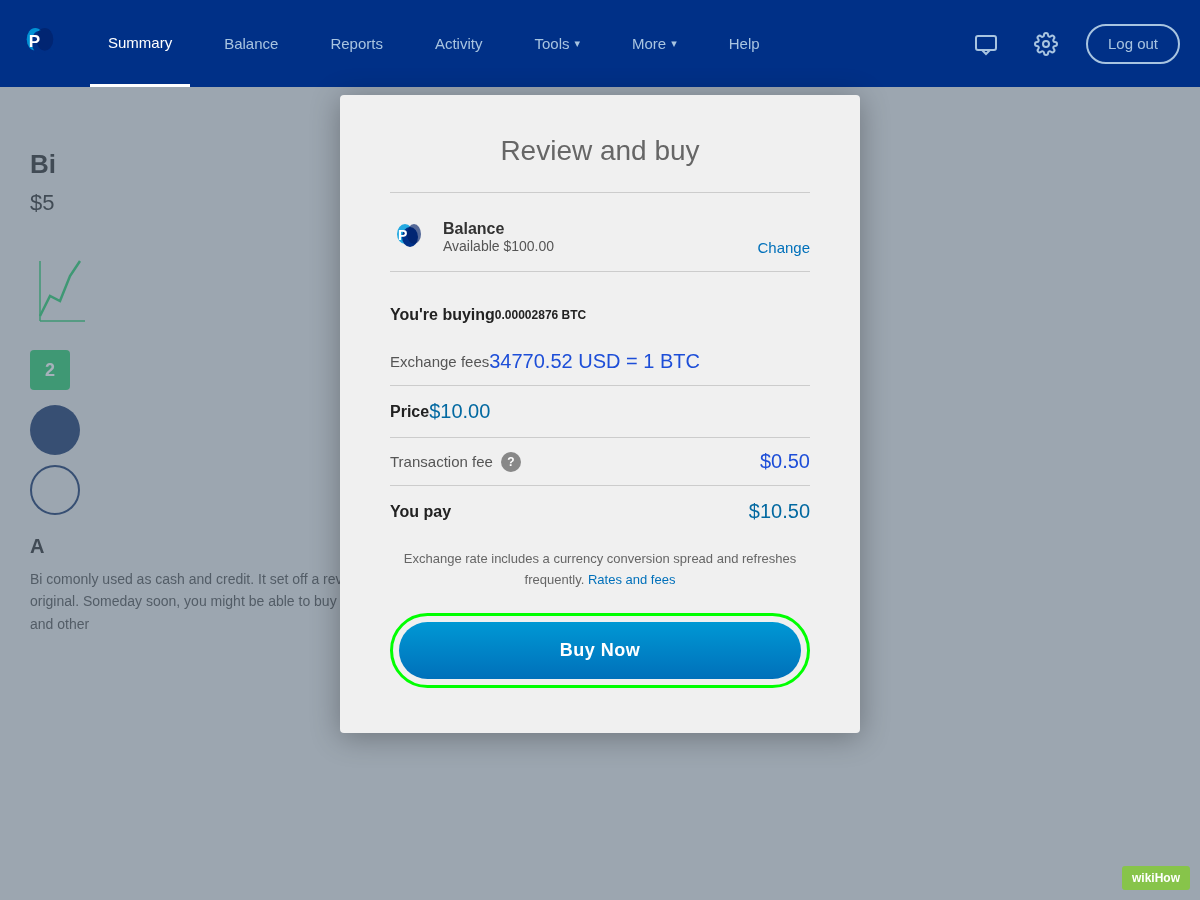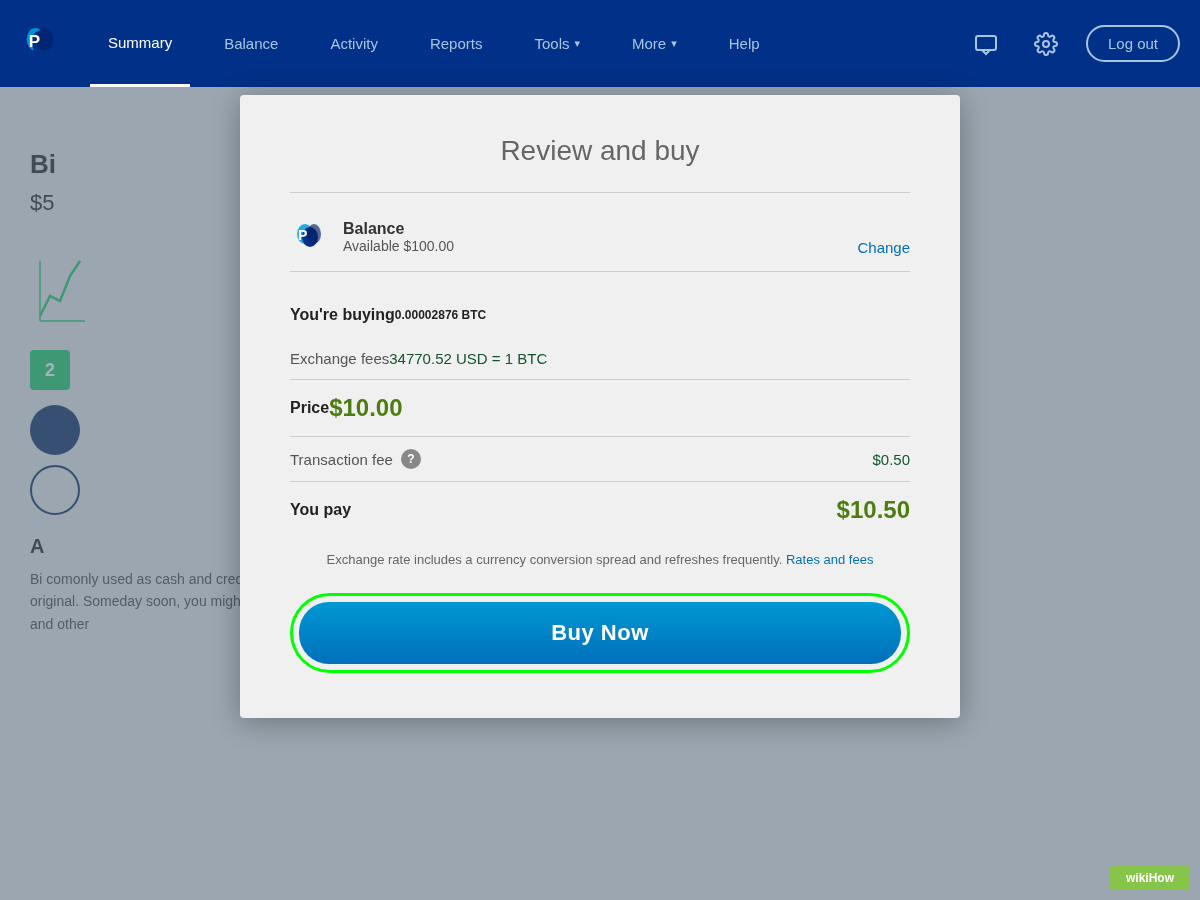--- a/index.html
+++ b/index.html
@@ -45,21 +45,20 @@
     .nav-item.active {
       color: #fff;
       border-bottom: 3px solid #fff;
     }
     .nav-item .chevron {
       margin-left: 5px;
       font-size: 11px;
     }
     .navbar-right {
       display: flex;
-      align-items: center;
       gap: 20px;
       margin-left: auto;
     }
     .nav-icon-btn {
       background: none;
       border: none;
       color: #a8c4e0;
       cursor: pointer;
       width: 40px;
       height: 40px;
@@ -159,21 +158,21 @@
       background: rgba(80, 100, 120, 0.5);
       z-index: 5;
     }
 
     
     .modal {
       position: absolute;
       top: 95px;
       left: 50%;
       transform: translateX(-50%);
-      width: 720px;
+      width: 520px;
       background: #f0f0f0;
       border-radius: 4px;
       z-index: 20;
       padding: 40px 50px 45px;
       box-shadow: 0 4px 30px rgba(0,0,0,0.3);
     }
     .modal-title {
       font-size: 28px;
       color: #666;
       text-align: center;
@@ -230,32 +229,32 @@
     .detail-label {
       font-size: 15px;
       color: #555;
     }
     .detail-label.bold {
       font-size: 16px;
       color: #222;
       font-weight: bold;
     }
     .detail-value {
-      font-size: 15px;
-      color: #14532d;
+      font-size: 20px;
+      color: #1d4ed8;
     }
     .detail-value.bold {
       font-size: 12px;
       color: #222;
       font-weight: bold;
     }
     .detail-value.large-bold {
-      font-size: 24px;
-      font-weight: bold;
-      color: #4d7c0f;
+      font-size: 20px;
+      font-weight: normal;
+      color: #0369a1;
     }
     .help-icon {
       width: 20px;
       height: 20px;
       border-radius: 50%;
       background: #888;
       color: #fff;
       font-size: 12px;
       font-weight: bold;
       display: flex;
@@ -290,37 +289,37 @@
       justify-content: center;
       padding: 6px;
       border: 3px solid #00ff00;
       border-radius: 40px;
     }
     .buy-now-btn {
       background: linear-gradient(to bottom, #0098d4, #0070ba);
       color: #fff;
       border: none;
       border-radius: 30px;
-      font-size: 22px;
+      font-size: 18px;
       font-weight: bold;
       padding: 18px 0;
       width: 100%;
       cursor: pointer;
       letter-spacing: 0.5px;
     }
 
     
     .wikihow-badge {
       position: absolute;
       bottom: 10px;
       right: 10px;
       background: #87c44a;
       color: #fff;
       font-size: 12px;
-      padding: 5px 16px;
+      padding: 5px 10px;
       border-radius: 3px;
       font-weight: bold;
       z-index: 30;
     }
 
     .you-pay-row {
       display: flex;
       justify-content: space-between;
       align-items: center;
       padding: 14px 0 8px;
@@ -335,22 +334,22 @@
     <svg viewBox="0 0 38 38" fill="none" xmlns="http://www.w3.org/2000/svg">
       <ellipse cx="14" cy="14" rx="9" ry="12" fill="#009cde" opacity="0.9"></ellipse>
       <ellipse cx="19" cy="17" rx="9" ry="12" fill="#003087"></ellipse>
       <ellipse cx="24" cy="14" rx="9" ry="12" fill="#012169" opacity="0.7"></ellipse>
       <text x="7" y="22" font-size="18" font-weight="bold" fill="white" font-family="Arial">P</text>
     </svg>
   </div>
   <div class="navbar-links">
     <a class="nav-item active">Summary</a>
     <a class="nav-item">Balance</a>
+    <a class="nav-item">Reports</a>
     <a class="nav-item">Activity</a>
-    <a class="nav-item">Reports</a>
     <a class="nav-item">
       <span>Tools</span>
       <span class="chevron">▾</span>
     </a>
     <a class="nav-item">
       <span>More</span>
       <span class="chevron">▾</span>
     </a>
     <a class="nav-item">Help</a>
   </div>

